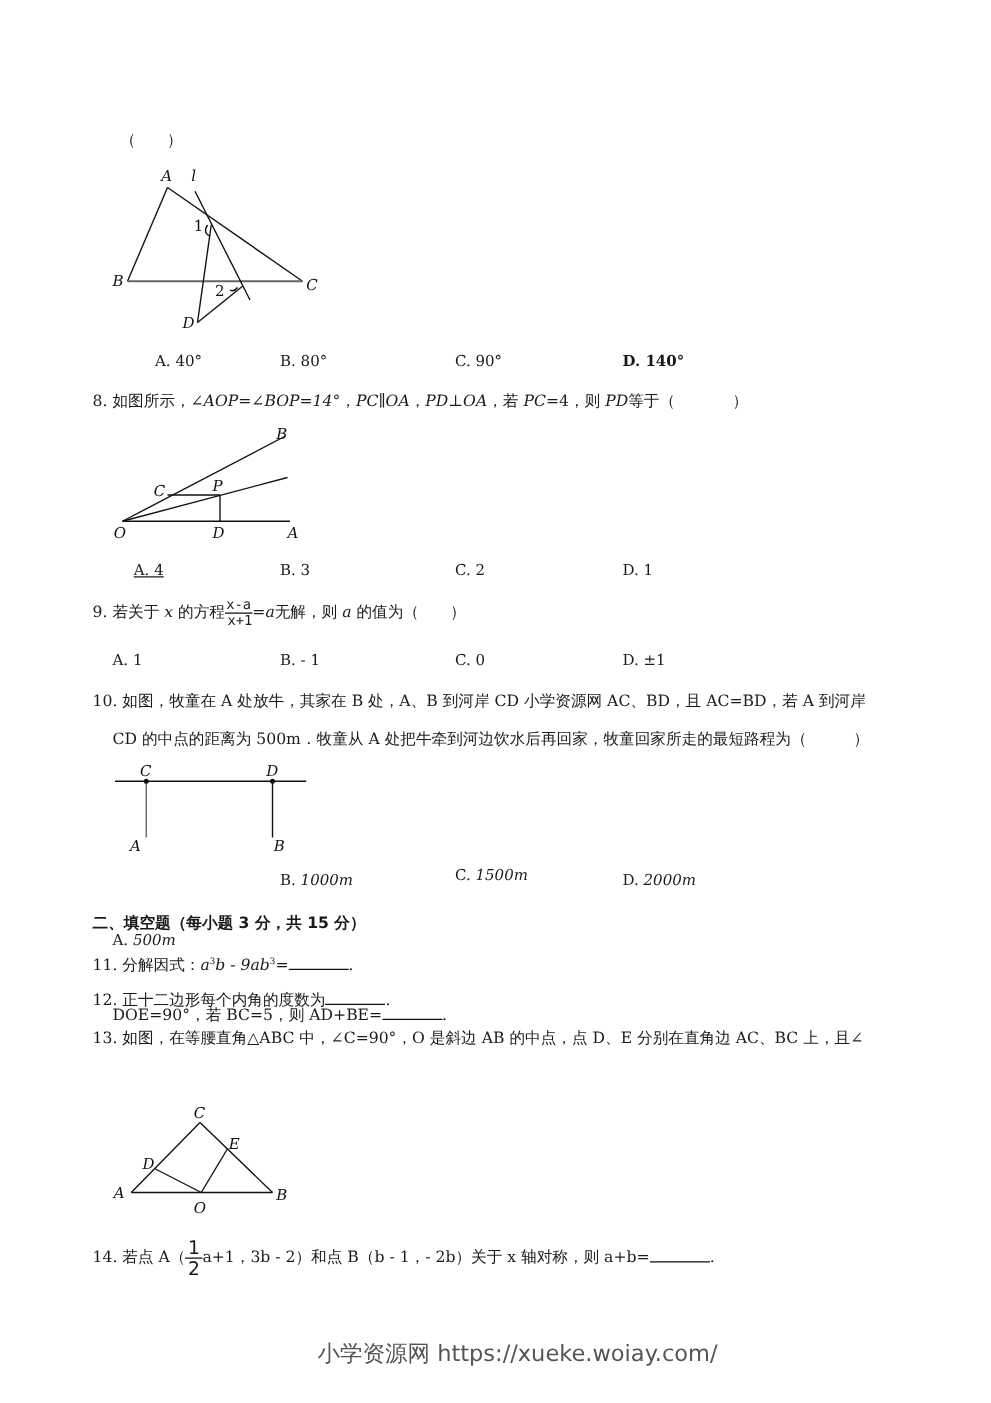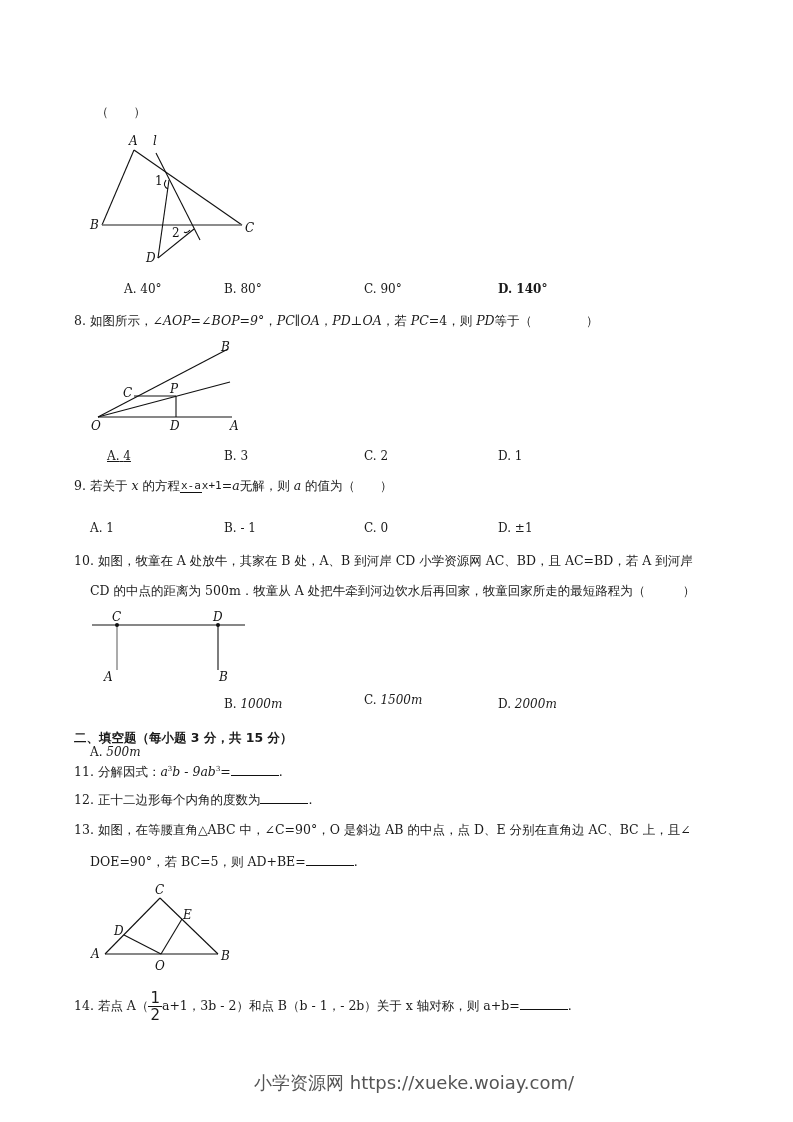--- a/index.html
+++ b/index.html
@@ -3,21 +3,21 @@
   <meta charset="utf-8">
   <style>
     html, body { margin: 0; padding: 0; background: #ffffff; }
     body { width: 793px; height: 1122px; position: relative; overflow: hidden;
            font-family: "DejaVu Serif", "Liberation Serif", serif; color: #1a1a1a; }
     .abs { position: absolute; white-space: nowrap; }
     .t { font-size: 12.5px; line-height: 16px; }
     .opt { font-size: 12px; }
     .it { font-style: italic; }
     .blank { display: inline-block; border-bottom: 1px solid #111; vertical-align: baseline; height: 12px; }
-    .frac { display: inline-flex; flex-direction: row; align-items: flex-start; vertical-align: middle; font-family: "DejaVu Sans Mono", monospace; font-size: 11px; line-height: 12px; }
+    .frac { display: inline-flex; flex-direction: column; align-items: flex-end; vertical-align: middle; font-family: "DejaVu Sans Mono", monospace; font-size: 11px; line-height: 12px; }
     .frac .num { border-bottom: 1px solid #111; padding: 0 1px; }
     .frac2 { display: inline-flex; flex-direction: column; align-items: center; vertical-align: middle; font-family: "DejaVu Sans", sans-serif; font-size: 15px; line-height: 16px; }
     .frac2 .num { border-bottom: 1px solid #111; padding: 0 2px; }
     .section { font-weight: bold; font-family: "DejaVu Sans", sans-serif; font-size: 12.5px; }
     .footer { font-family: "DejaVu Sans", sans-serif; font-size: 18px; color: #555; }
     svg text { font-family: "DejaVu Serif", "Liberation Serif", serif; font-style: italic; font-size: 12px; fill: #111; }
     svg line, svg polyline, svg path { stroke: #111; stroke-width: 1.1; fill: none; }
     sup { font-size: 7px; }
   </style>
 </head>
@@ -40,21 +40,21 @@
   <text x="165" y="102">C</text>
   <text x="92" y="107" style="font-style:normal">2</text>
   <text x="66" y="132">D</text>
 </svg>
 <div class="abs opt" style="left:78px; top:282px;margin-left:46px;"><span>A.</span> <span>40°</span></div>
 <div class="abs opt" style="left:224px; top:282px;"><span>B.</span> <span>80°</span></div>
 <div class="abs opt" style="left:364px; top:282px;"><span>C.</span> <span>90°</span></div>
 <div class="abs opt" style="left:498px; top:282px;font-weight:bold;"><span>D.</span> <span>140°</span></div>
 
 <div class="abs t" style="left:74px; top:313px;">
-  <span>8.</span> <span>如图所示，</span><span class="it">∠AOP=∠BOP=9°</span><span>，</span><span class="it">PC∥OA</span><span>，</span><span class="it">PD⊥OA</span><span>，若 </span><span class="it">PC</span><span>=4，则 </span><span class="it">PD</span><span>等于（</span>
+  <span>8.</span> <span>如图所示，</span><span class="it">∠AOP=∠BOP=14°</span><span>，</span><span class="it">PC∥OA</span><span>，</span><span class="it">PD⊥OA</span><span>，若 </span><span class="it">PC</span><span>=4，则 </span><span class="it">PD</span><span>等于（</span>
 </div>
 <div class="abs t" style="left:586px; top:313px;">）</div>
 <svg class="abs" style="left:80px; top:335px;" width="200" height="105">
   <line x1="18" y1="82" x2="148" y2="14"></line>
   <line x1="18" y1="82" x2="150" y2="47"></line>
   <line x1="18" y1="82" x2="152" y2="82"></line>
   <line x1="54" y1="61" x2="96" y2="61"></line>
   <line x1="96" y1="61" x2="96" y2="82"></line>
   <text x="141" y="16">B</text>
   <text x="43" y="62">C</text>
@@ -101,21 +101,21 @@
 
 <div class="abs t" style="left:74px; top:761px;">
   <span>11.</span> <span>分解因式：</span><span class="it">a</span><sup>3</sup><span class="it">b - 9ab</span><sup>3</sup><span>=</span><span class="blank" style="width:48px;"></span><span>.</span>
 </div>
 
 <div class="abs t" style="left:74px; top:791px;">
   <span>12.</span> <span>正十二边形每个内角的度数为</span><span class="blank" style="width:48px;"></span><span>.</span>
 </div>
 
 <div class="abs t" style="left:74px; top:822px;"><span>13.</span> <span>如图，在等腰直角△ABC 中，∠C=90°，O 是斜边 AB 的中点，点 D、E 分别在直角边 AC、BC 上，且∠</span></div>
-<div class="abs t" style="left:90px; top:853px;"><span>DOE=90°，若 BC=5，则 AD+BE=</span><span class="blank" style="width:48px;"></span><span>.</span></div>
+<div class="abs t" style="left:90px; top:803px;"><span>DOE=90°，若 BC=5，则 AD+BE=</span><span class="blank" style="width:48px;"></span><span>.</span></div>
 <svg class="abs" style="left:80px; top:875px;" width="180" height="100">
   <line x1="25" y1="79" x2="80" y2="23"></line>
   <line x1="80" y1="23" x2="138" y2="79"></line>
   <line x1="25" y1="79" x2="138" y2="79"></line>
   <line x1="44" y1="60" x2="81" y2="79"></line>
   <line x1="81" y1="79" x2="102" y2="44"></line>
   <text x="75" y="19">C</text>
   <text x="34" y="60">D</text>
   <text x="103" y="44">E</text>
   <text x="11" y="83">A</text>

